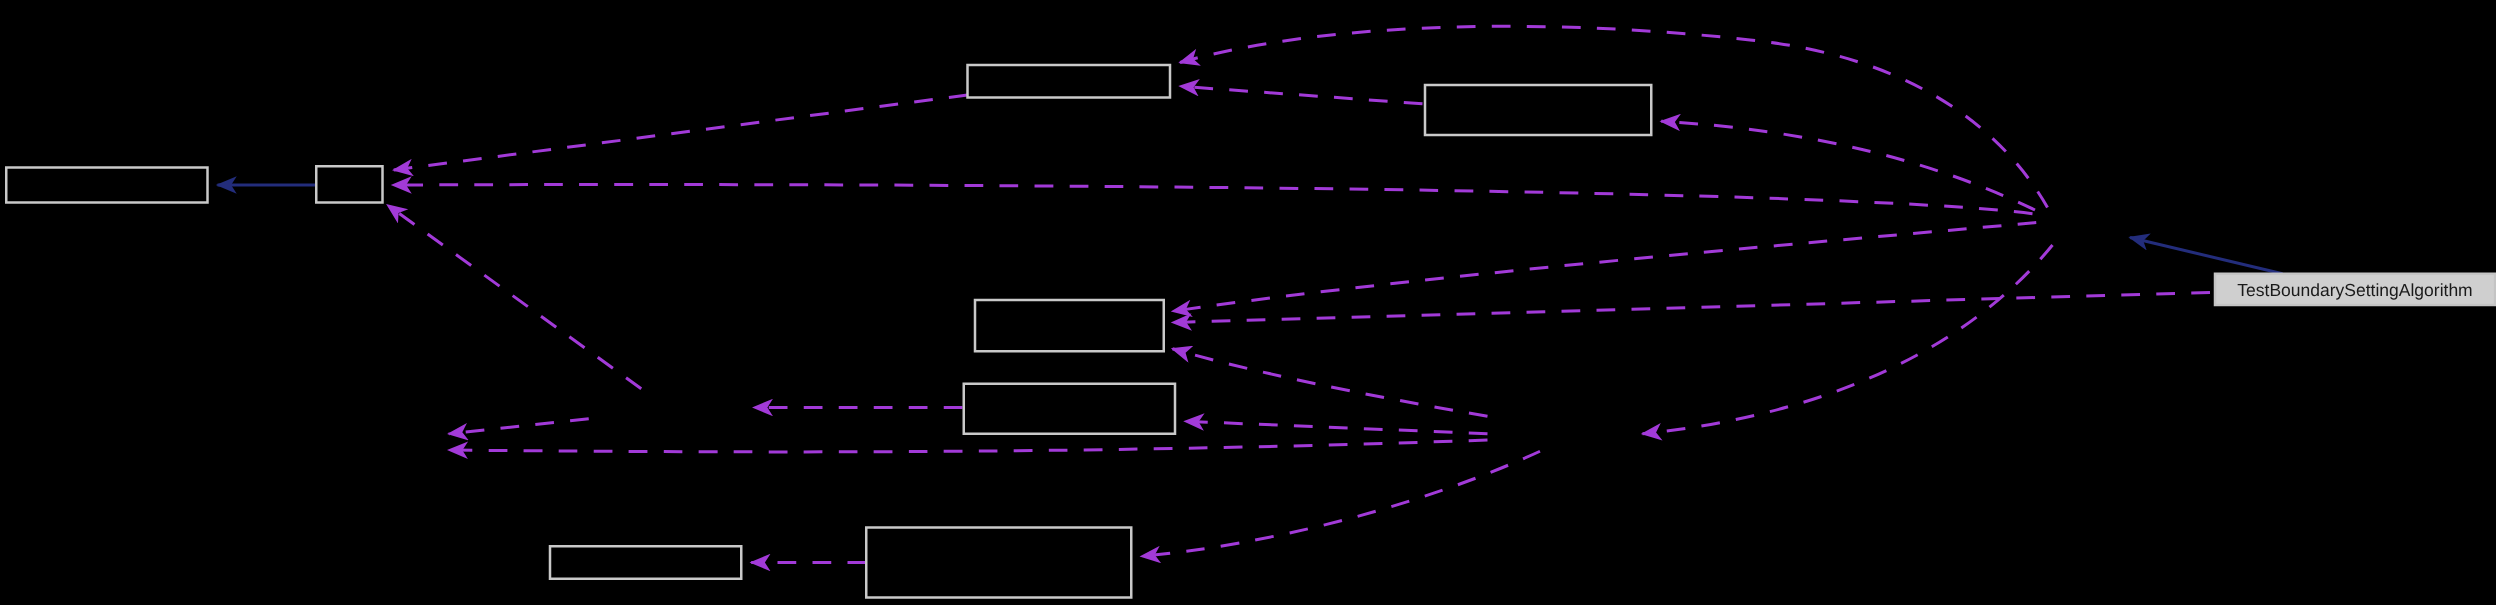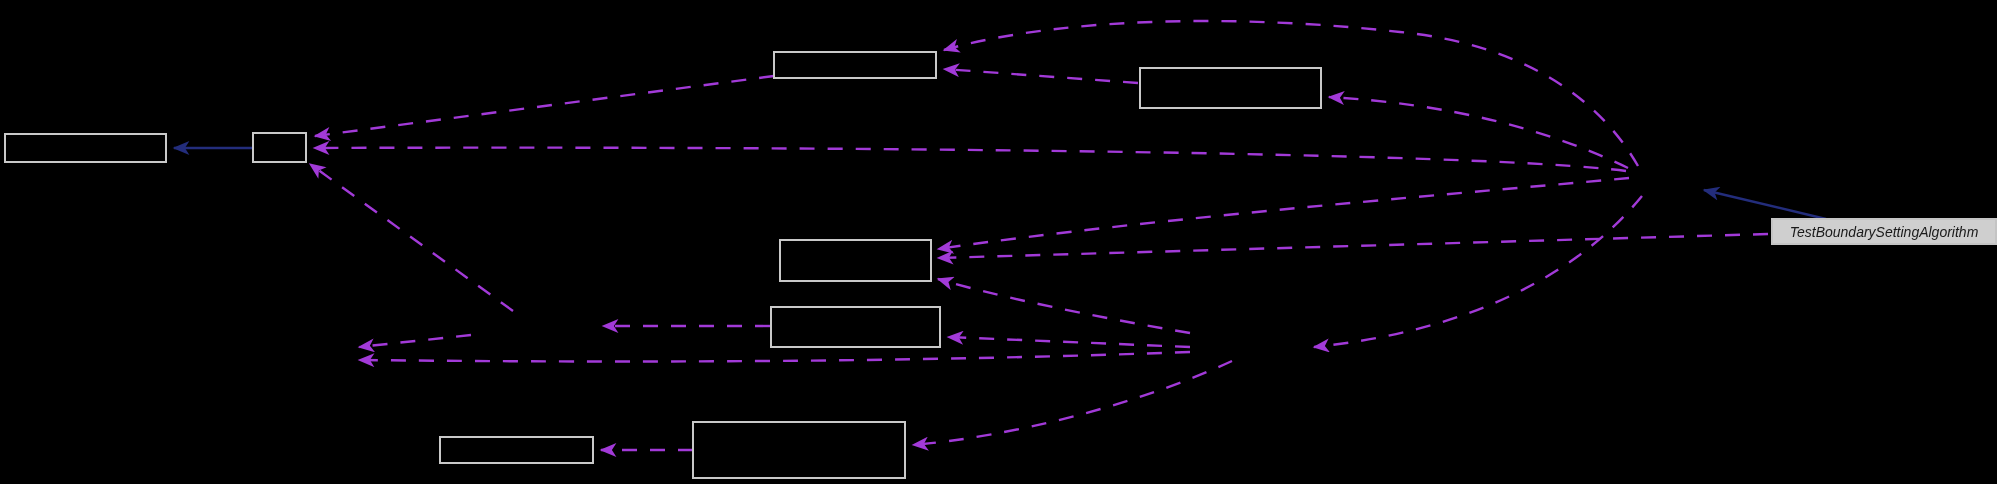--- a/index.html
+++ b/index.html
@@ -9,21 +9,20 @@
     width: 1997px;
     height: 484px;
     overflow: hidden;
     font-family: "Liberation Sans", sans-serif;
   }
   .stage {
     position: relative;
     width: 1997px;
     height: 484px;
     background: #000000;
-    font-style: italic;
   }
   svg { display: block; }
   .graph-edge { fill: none; }
   .graph-node-rect { cursor: pointer; }
   .graph-node-label {
     font-family: "Liberation Sans", sans-serif;
     font-size: 14px;
     cursor: pointer;
   }
 </style>

